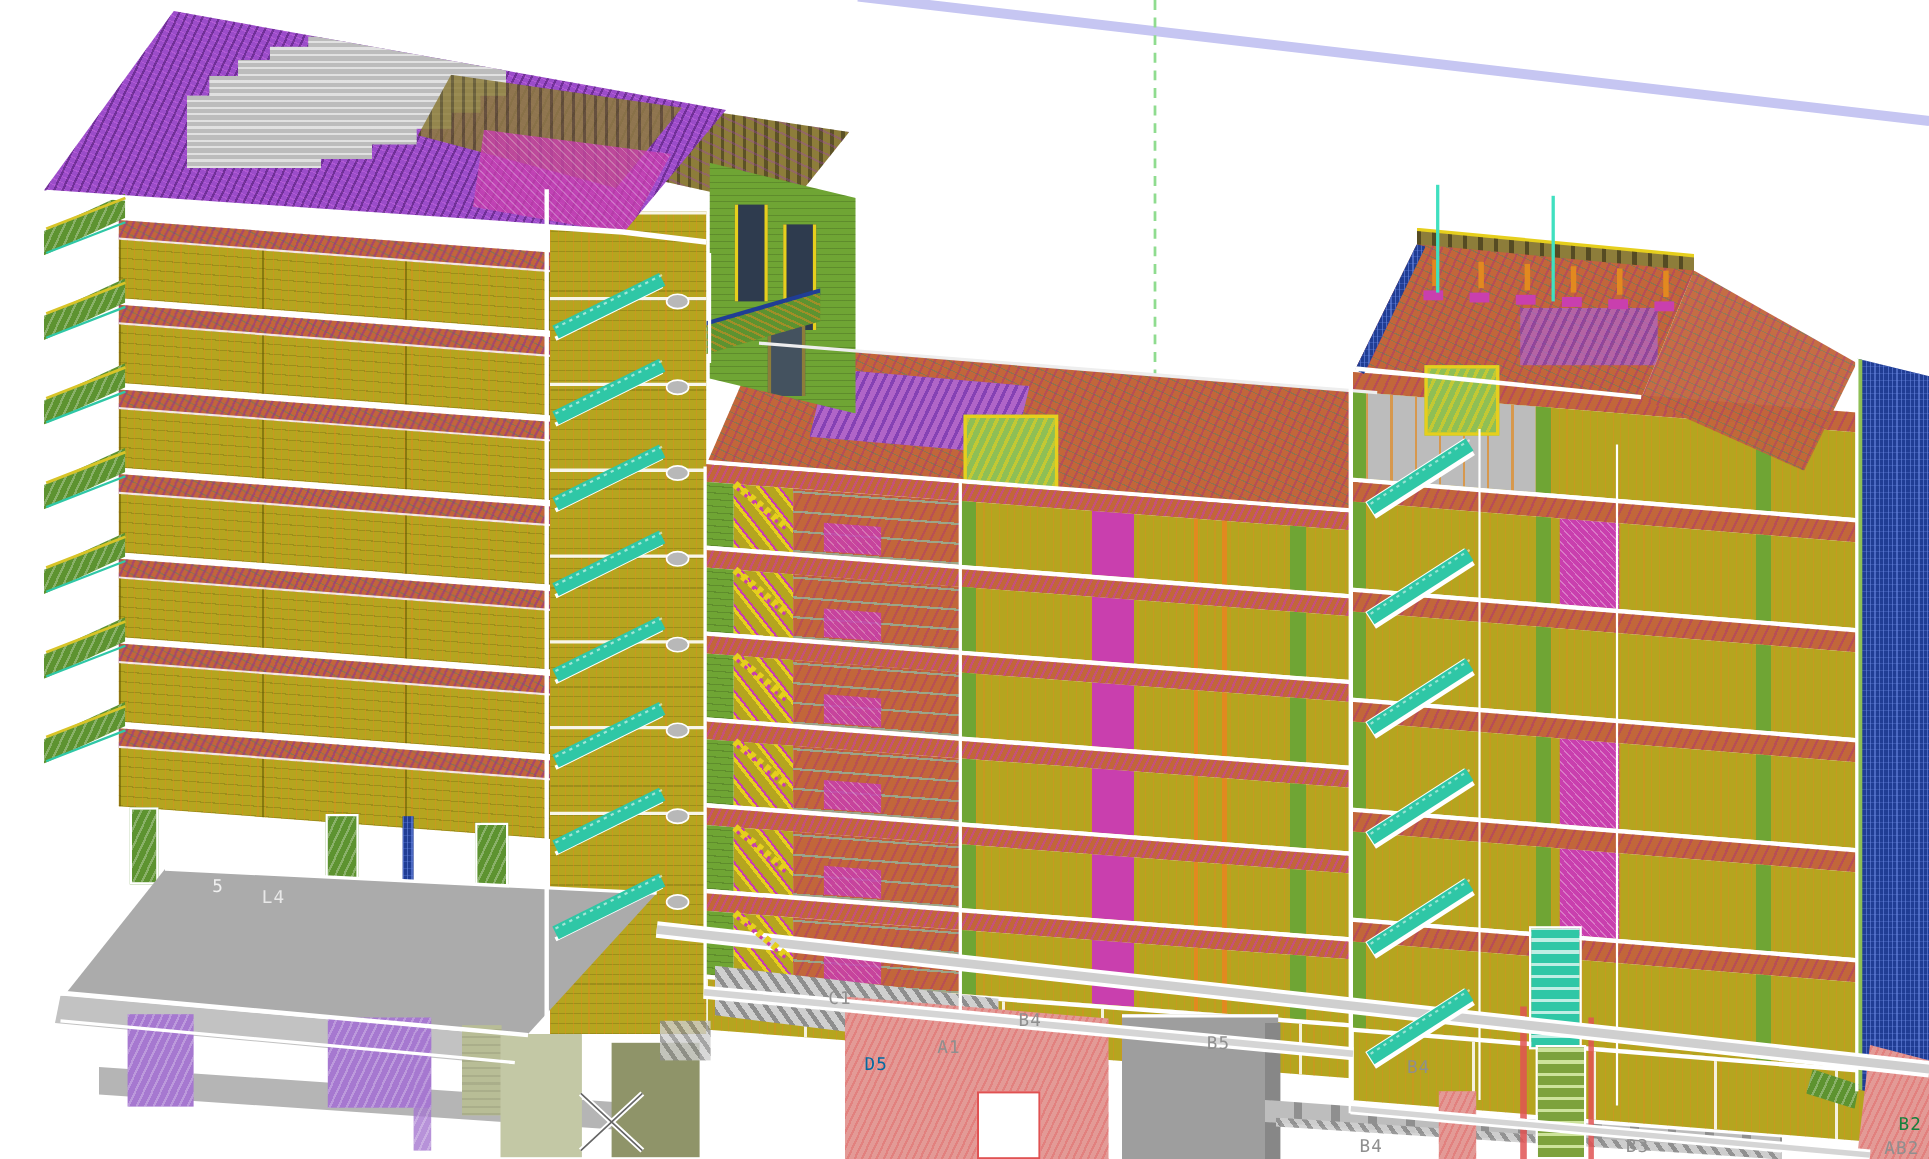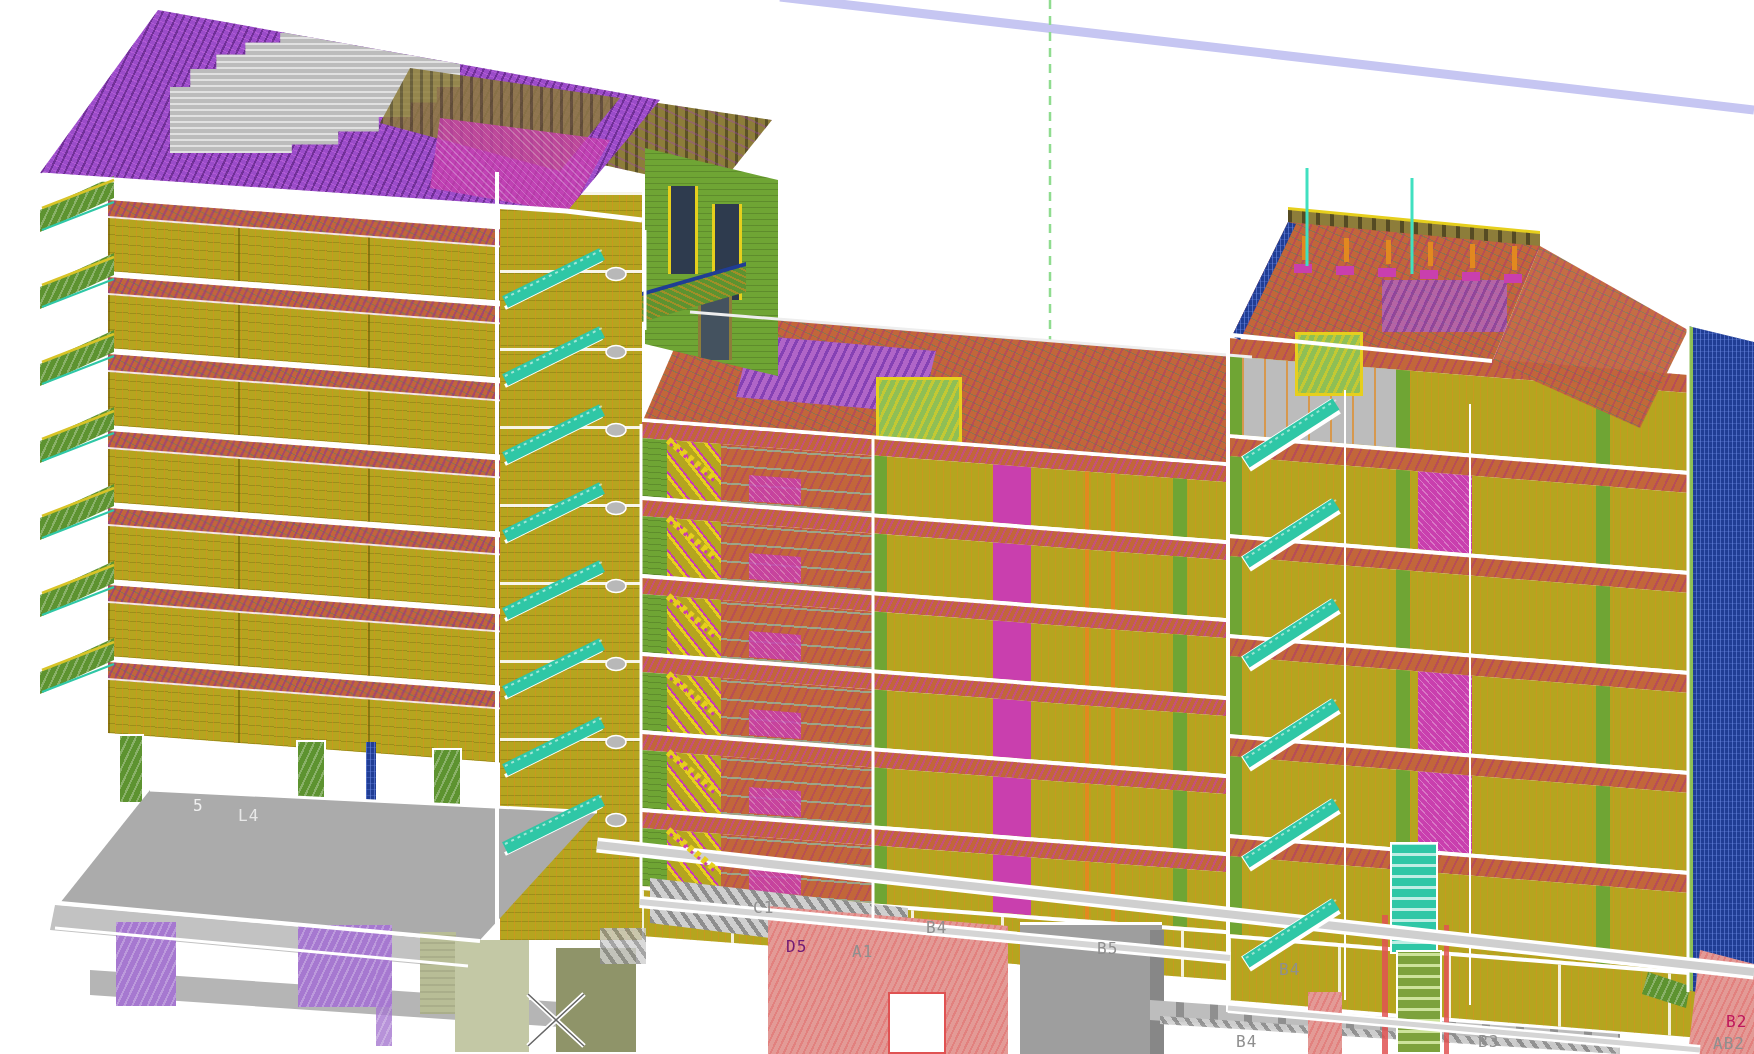--- a/index.html
+++ b/index.html
@@ -550,23 +550,23 @@
         <line x1="1246" y1="964" x2="1336" y2="906" stroke="#ffffff" stroke-width="18"></line>
         <line x1="1246" y1="962" x2="1336" y2="904" stroke="#2fc7a6" stroke-width="13"></line>
         <line x1="1246" y1="958" x2="1336" y2="900" stroke="rgba(255,255,255,.5)" stroke-width="2" stroke-dasharray="3 4"></line>
       </g>
   </svg>
 
   <div id="labels" class="abs" style="left:0;top:0;width:1754px;height:1054px;">
       <span style="left: 193px; top: 796px; color: rgb(240, 240, 240);">5</span>
       <span style="left: 238px; top: 806px; color: rgb(232, 232, 232);">L4</span>
       <span style="left: 753px; top: 898px; color: rgb(143, 143, 143);">C1</span>
-      <span style="left: 786px; top: 937px; color: #701a75; text-align: right;">D5</span>
+      <span style="left: 786px; top: 958px; color: #0369a1; text-align: right;">D5</span>
       <span style="left: 852px; top: 942px; color: rgb(143, 143, 143);">A1</span>
       <span style="left: 926px; top: 918px; color: rgb(143, 143, 143);">B4</span>
       <span style="left: 1097px; top: 939px; color: rgb(143, 143, 143);">B5</span>
       <span style="left: 1279px; top: 960px; color: rgb(143, 143, 143);">B4</span>
       <span style="left: 1236px; top: 1032px; color: rgb(143, 143, 143);">B4</span>
       <span style="left: 1478px; top: 1032px; color: rgb(143, 143, 143);">B3</span>
-      <span style="left: 1726px; top: 1012px; color: #be185d;">B2</span>
+      <span style="left: 1726px; top: 1012px; color: #15803d;">B2</span>
       <span style="left: 1713px; top: 1034px; color: rgb(143, 143, 143);">AB2</span>
     </div>
 </div>
 
 </body></html>

